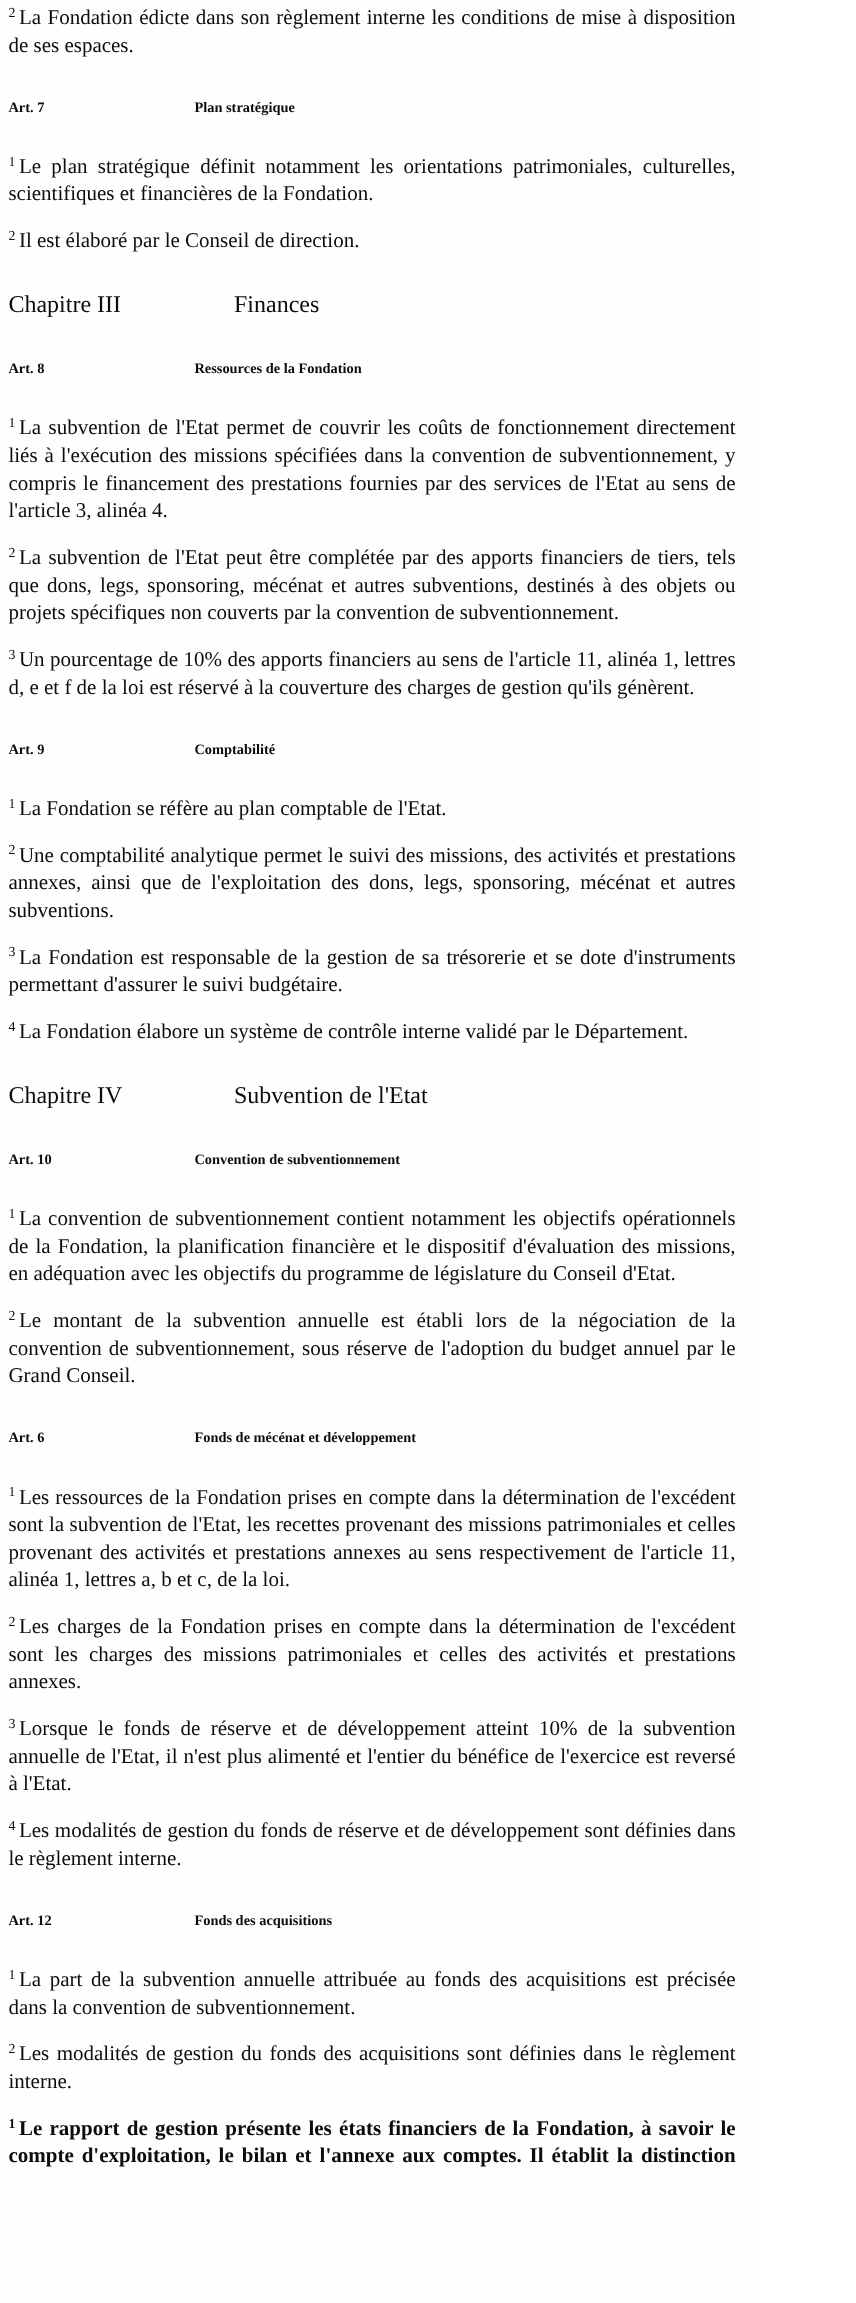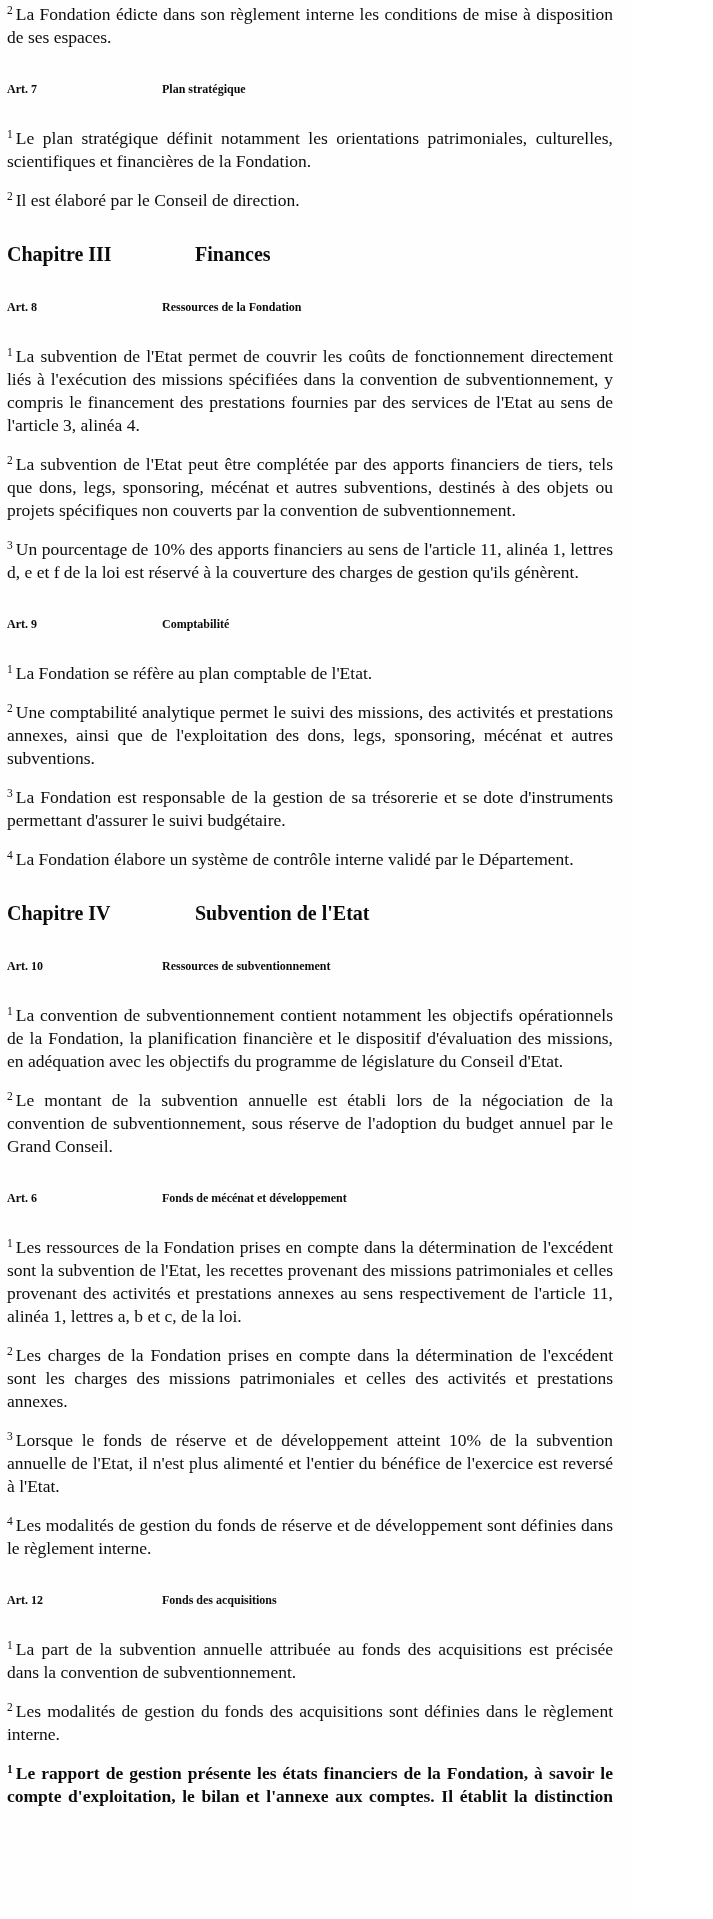--- a/index.html
+++ b/index.html
@@ -44,21 +44,21 @@
     display: flex;
     font-weight: bold;
     font-size: 12px;
     line-height: 24px;
     margin: 28px 0 26px 0;
   }
   .h-art .h-label { flex: none; width: 155px; }
 
   .h-chap {
     display: flex;
-    font-weight: bold;
+    font-weight: normal;
     font-size: 20px;
     line-height: 26px;
     margin: 29px 0 26px 0;
   }
   .h-chap .h-label { flex: none; width: 188px; }
 </style>
 </head>
 <body>
 
 <div class="doc">
@@ -87,21 +87,21 @@
     <p class="para"><sup>1</sup>La Fondation se réfère au plan comptable de l'Etat.</p>
     <p class="para"><sup>2</sup>Une comptabilité analytique permet le suivi des missions, des activités et prestations annexes, ainsi que de l'exploitation des dons, legs, sponsoring, mécénat et autres subventions.</p>
     <p class="para"><sup>3</sup>La Fondation est responsable de la gestion de sa trésorerie et se dote d'instruments permettant d'assurer le suivi budgétaire.</p>
     <p class="para"><sup>4</sup>La Fondation élabore un système de contrôle interne validé par le Département.</p>
     <div class="h-chap">
       <span class="h-label">Chapitre IV</span>
       <span class="h-title">Subvention de l'Etat</span>
     </div>
     <div class="h-art">
       <span class="h-label">Art. 10</span>
-      <span class="h-title">Ressources de subventionnement</span>
+      <span class="h-title">Convention de subventionnement</span>
     </div>
     <p class="para"><sup>1</sup>La convention de subventionnement contient notamment les objectifs opérationnels de la Fondation, la planification financière et le dispositif d'évaluation des missions, en adéquation avec les objectifs du programme de législature du Conseil d'Etat.</p>
     <p class="para"><sup>2</sup>Le montant de la subvention annuelle est établi lors de la négociation de la convention de subventionnement, sous réserve de l'adoption du budget annuel par le Grand Conseil.</p>
     <div class="h-art">
       <span class="h-label">Art. 6</span>
       <span class="h-title">Fonds de mécénat et développement</span>
     </div>
     <p class="para"><sup>1</sup>Les ressources de la Fondation prises en compte dans la détermination de l'excédent sont la subvention de l'Etat, les recettes provenant des missions patrimoniales et celles provenant des activités et prestations annexes au sens respectivement de l'article 11, alinéa 1, lettres a, b et c, de la loi.</p>
     <p class="para"><sup>2</sup>Les charges de la Fondation prises en compte dans la détermination de l'excédent sont les charges des missions patrimoniales et celles des activités et prestations annexes.</p>
     <p class="para"><sup>3</sup>Lorsque le fonds de réserve et de développement atteint 10% de la subvention annuelle de l'Etat, il n'est plus alimenté et l'entier du bénéfice de l'exercice est reversé à l'Etat.</p>

